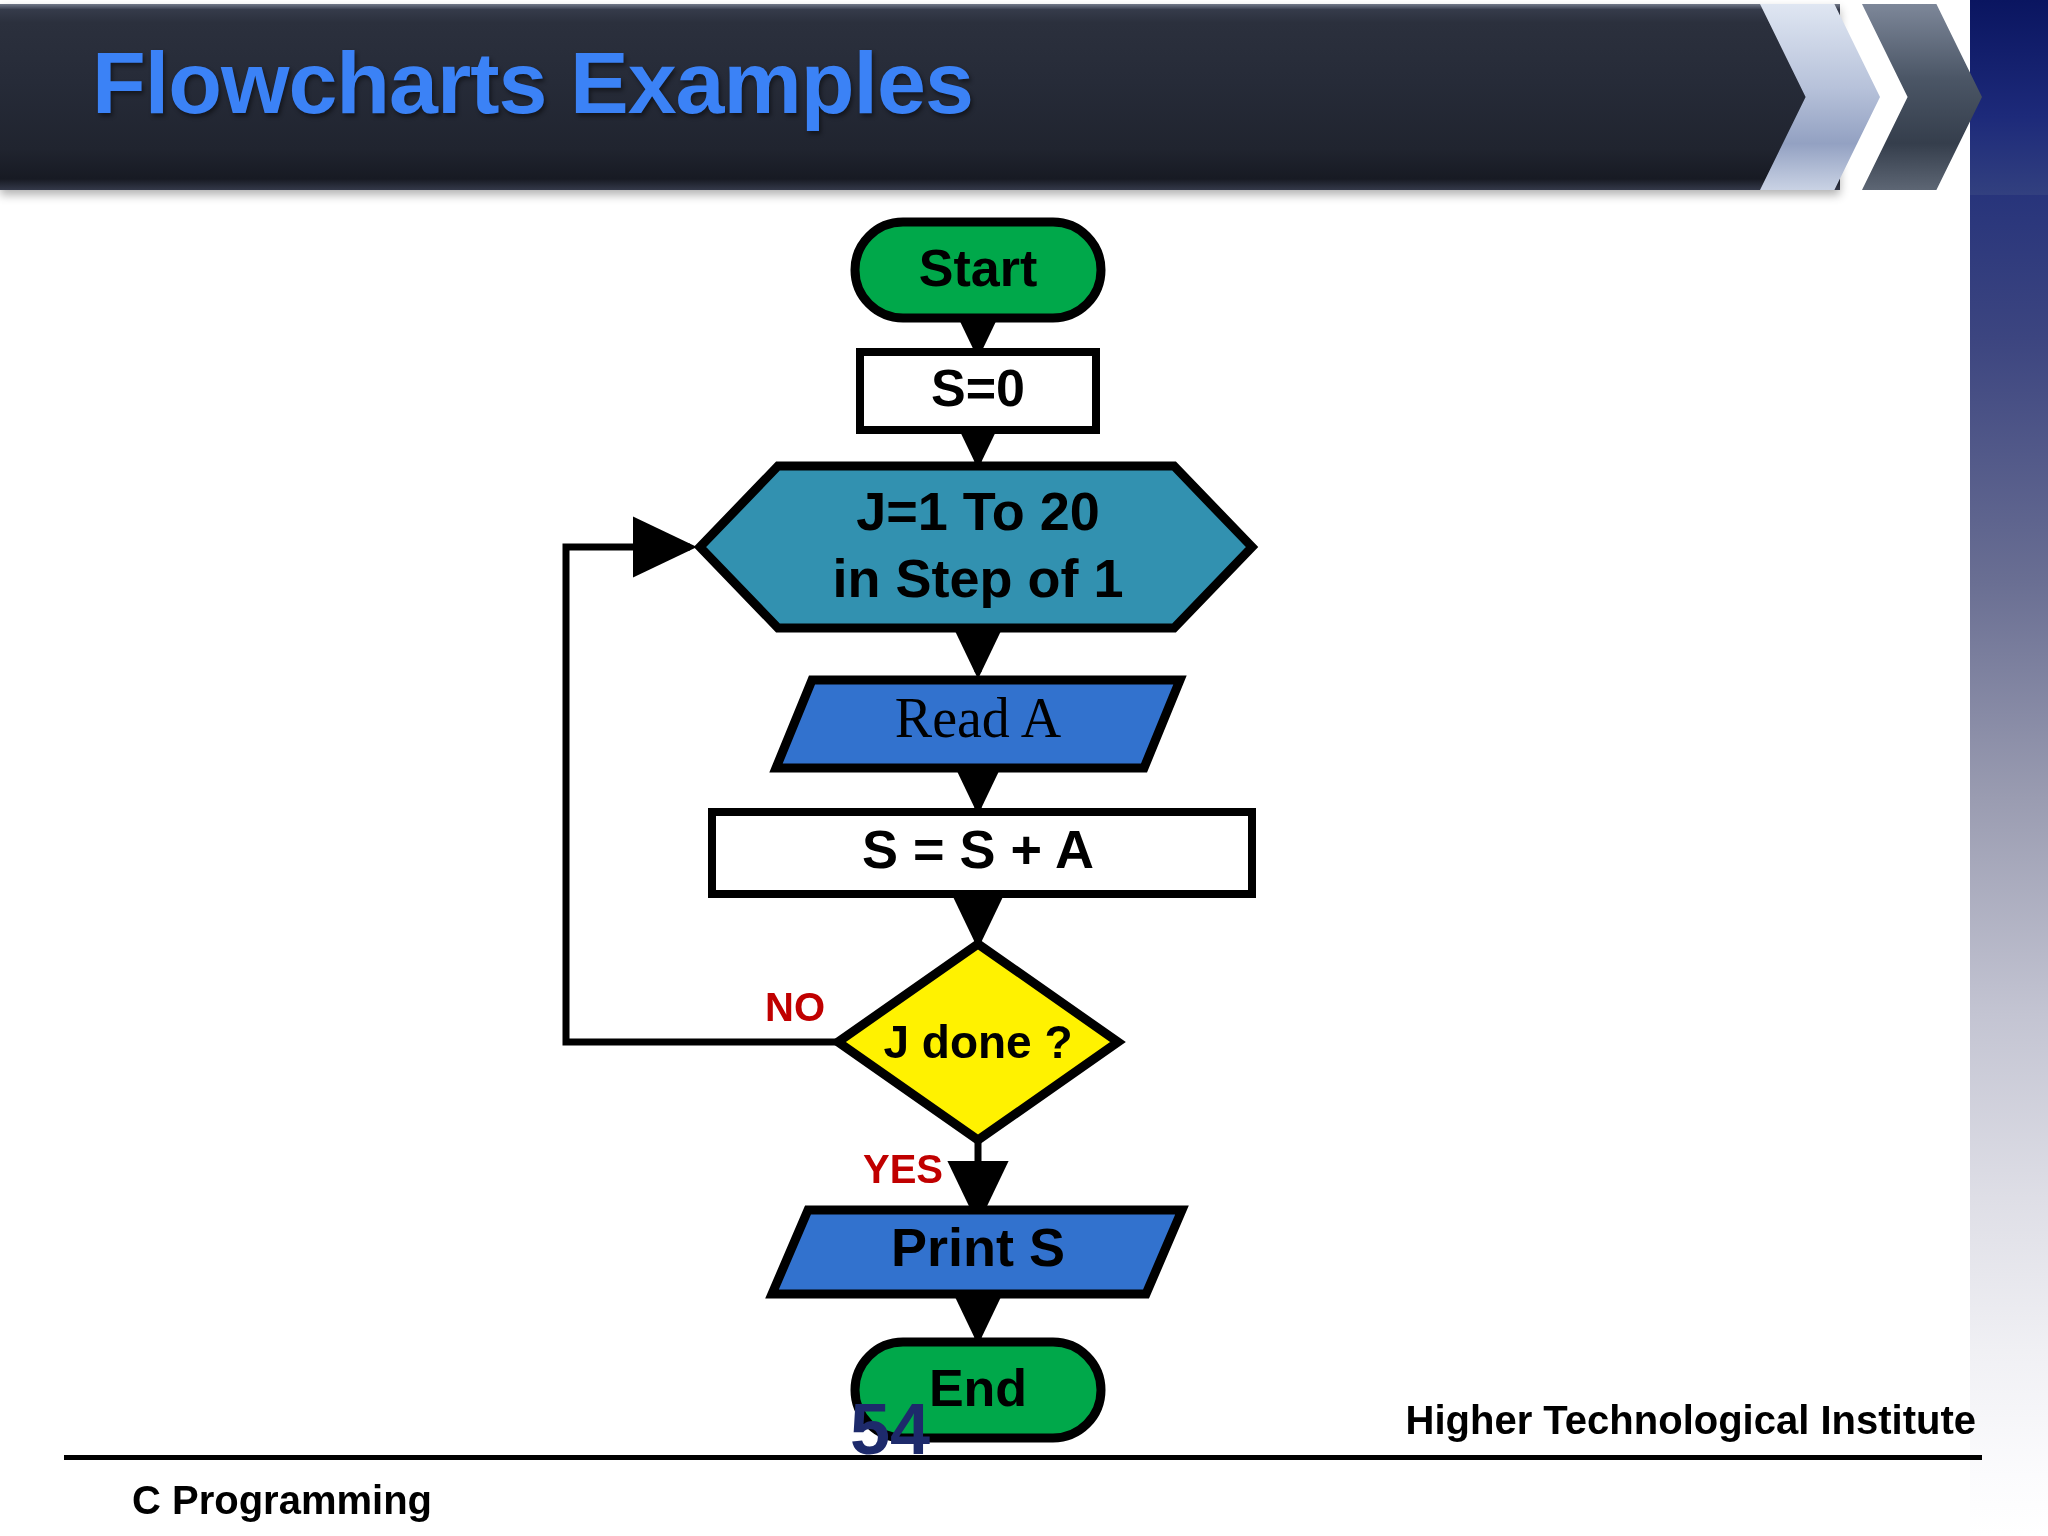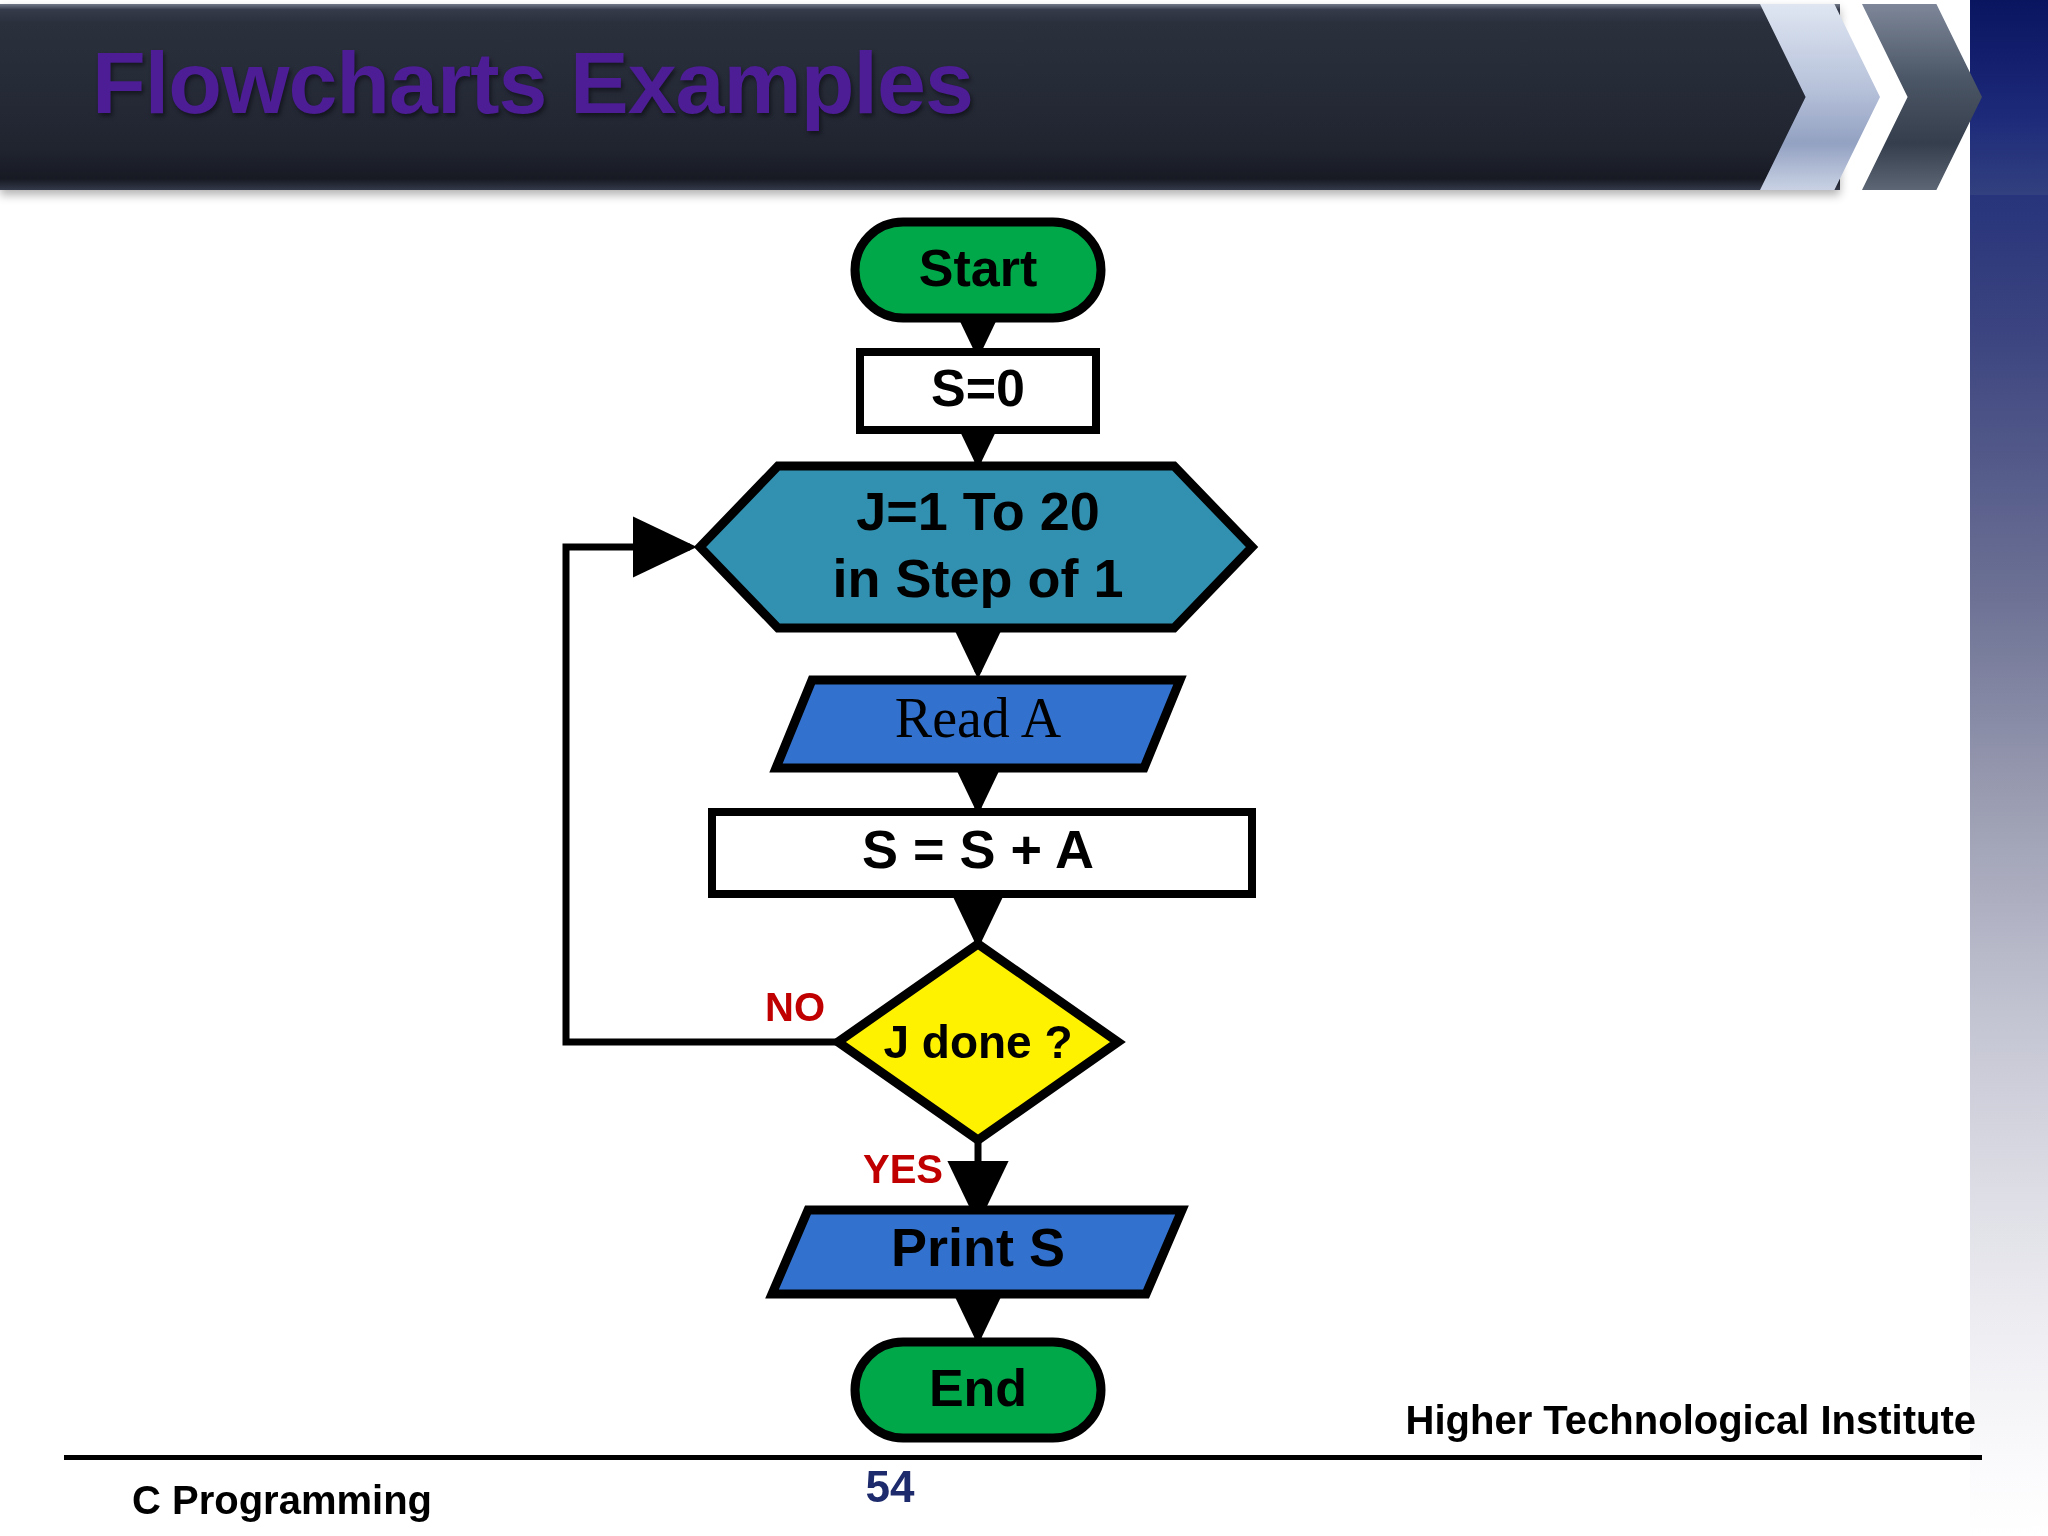--- a/index.html
+++ b/index.html
@@ -78,21 +78,21 @@
     height: 5px;
     background: linear-gradient(to bottom, #717888, #3c4252);
   }
   .header-title {
     position: absolute;
     left: 92px;
     top: 28px;
     font-family: "Liberation Sans", sans-serif;
     font-size: 88px;
     font-weight: bold;
-    color: #4c1d95;
+    color: #3b82f6;
     letter-spacing: -1px;
     white-space: nowrap;
     text-shadow: 2px 3px 4px rgba(0,0,0,0.45);
   }
   
   .chev {
     position: absolute;
     top: 0;
     width: 120px;
     height: 186px;
@@ -154,24 +154,24 @@
     white-space: nowrap;
   }
   .footer-left {
     left: 132px;
     top: 1478px;
     font-size: 40px;
     color: #000000;
   }
   .footer-center {
     left: 0;
-    top: 1462px;
+    top: 1388px;
     width: 1780px;
     text-align: center;
-    font-size: 44px;
+    font-size: 72px;
     color: #1d2a6b;
   }
   .footer-right {
     right: 72px;
     top: 1398px;
     font-size: 40px;
     color: #000000;
     text-align: right;
   }
 </style>

